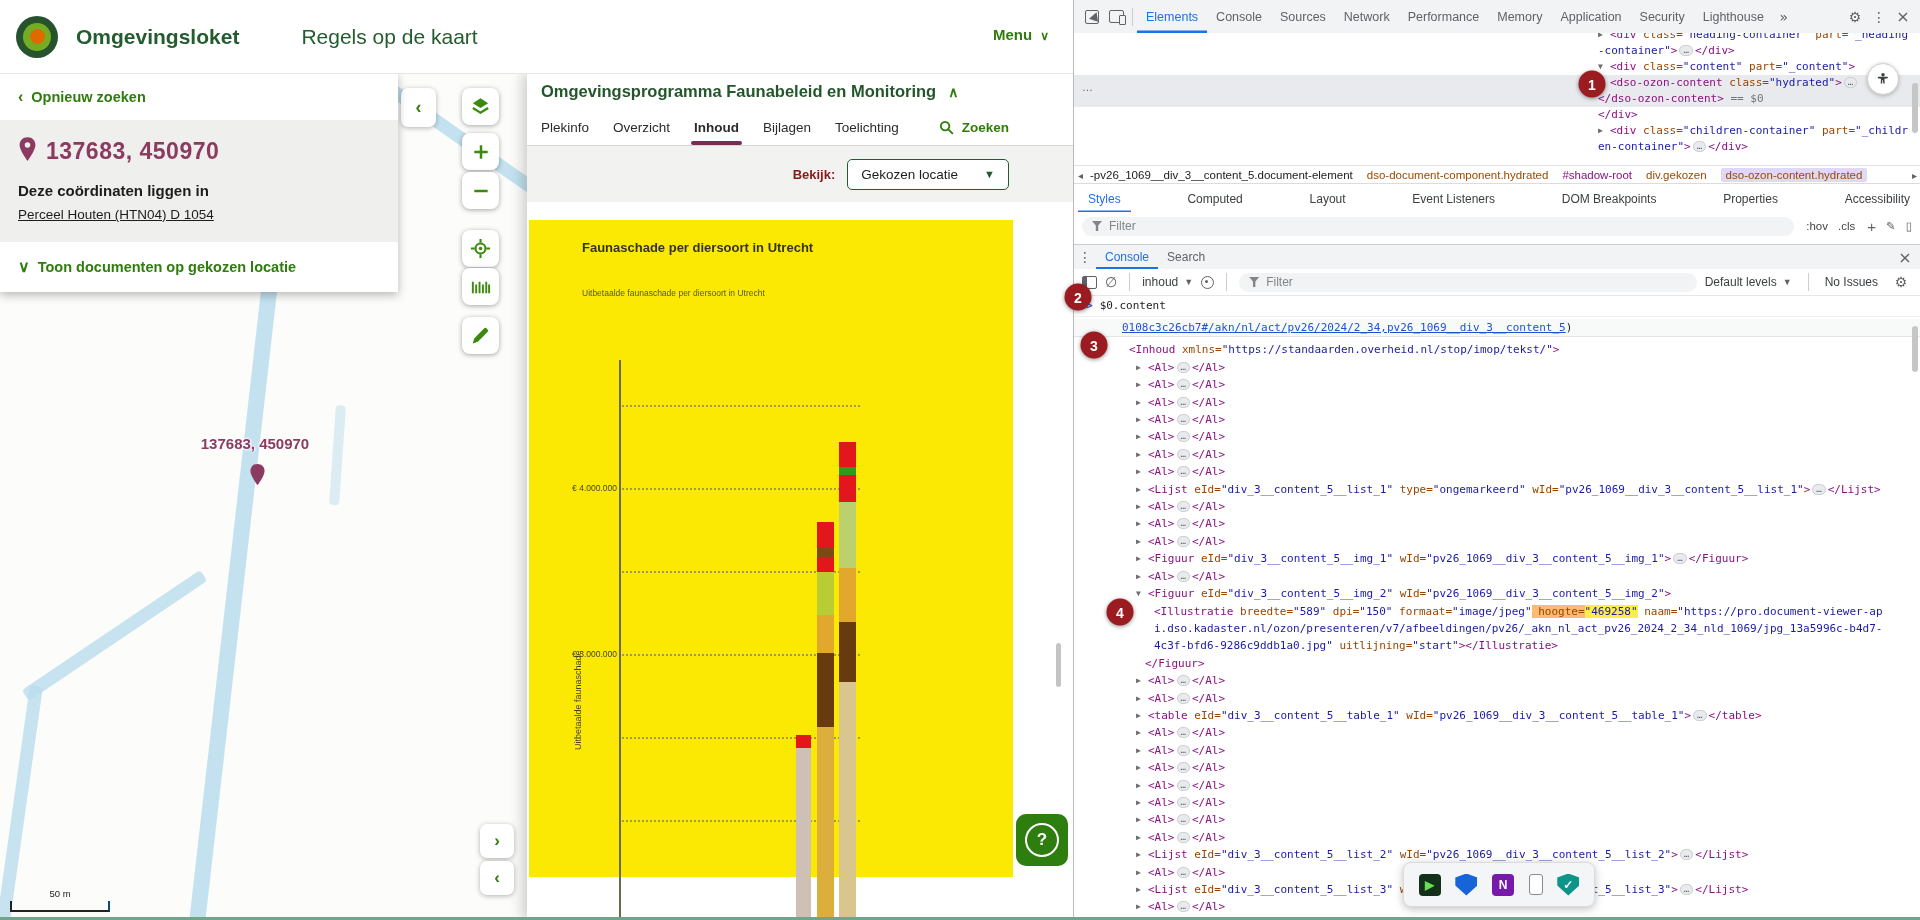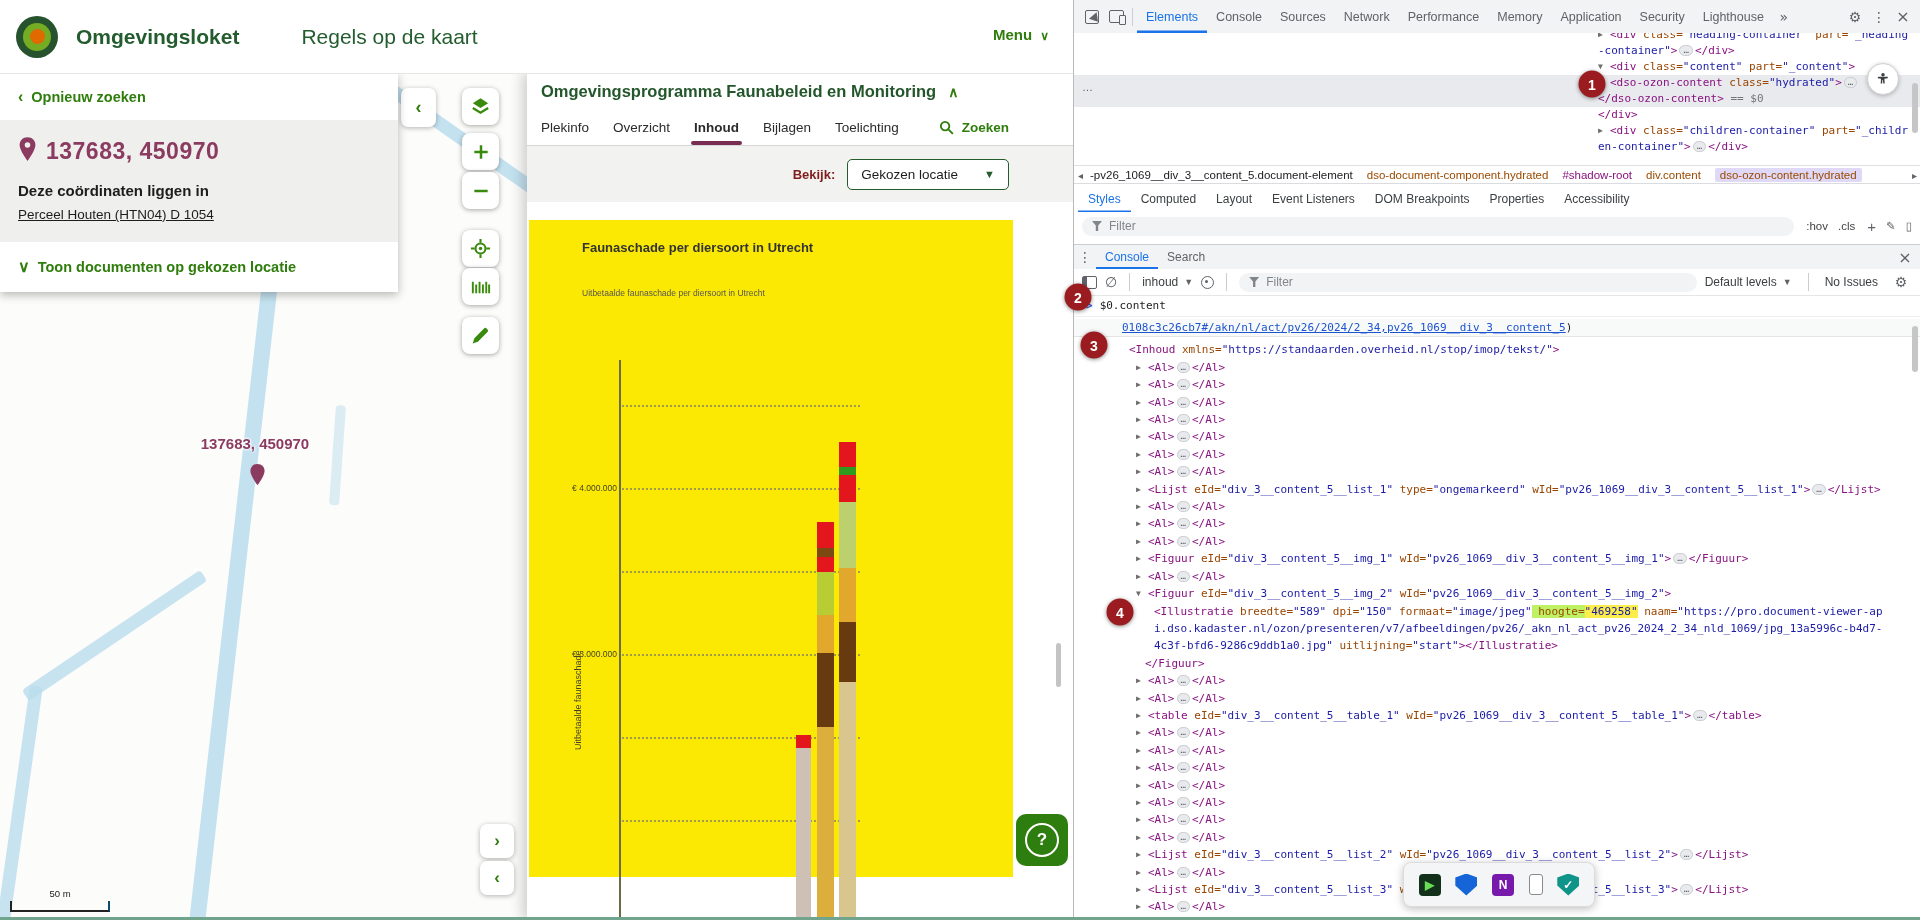--- a/index.html
+++ b/index.html
@@ -110,21 +110,21 @@
              padding-left:4px;overflow:hidden;background:#fff;}
   .crumb{margin:0 7px;font-size:11.5px;white-space:nowrap;cursor:pointer;}
   .c-dark{color:#202124;}
   .c-rust{color:#9a4a00;}
   .c-magenta{color:#881280;}
   .c-sel{background:#dfd8f7;padding:1px 5px;border-radius:2px;}
   .crumb-arrow{color:#5f6368;font-size:10px;flex:0 0 auto;cursor:pointer;}
   .crumb-arrow.right{margin-left:auto;margin-right:3px;}
 
   .dt-styletabs{position:absolute;top:183px;left:0;right:0;height:29px;border-top:1px solid #dadce0;border-bottom:1px solid #dadce0;
-                display:flex;align-items:center;padding-left:4px;background:#fff;}
+                display:flex;align-items:center;padding-left:4px;background:#fff;justify-content:space-between;}
   .st-tab{padding:0 10px;height:29px;display:flex;align-items:center;font-size:12px;color:#3c4043;cursor:pointer;}
   .st-tab.active{color:#1a73e8;box-shadow:inset 0 -2.5px #1a73e8;}
 
   .dt-filterrow{position:absolute;top:212px;left:0;right:0;height:28px;display:flex;align-items:center;padding:0 8px;background:#fff;}
   .pill{background:#f1f3f4;border-radius:12px;height:19px;display:flex;align-items:center;padding:0 10px;color:#80868b;gap:7px;}
   .pill.grow{flex:1;}
   .funnel{width:10px;height:10px;background:#80868b;clip-path:polygon(0 0,100% 0,62% 45%,62% 100%,38% 100%,38% 45%);flex:0 0 auto;}
   .hovcls{display:flex;align-items:center;gap:10px;margin-left:12px;color:#444;font-size:11.5px;justify-content:space-between;}
 
   .dt-consolebar{position:absolute;top:244px;left:0;right:0;height:24px;background:#f1f3f4;border-top:1px solid #cacdd1;border-bottom:1px solid #cacdd1;
@@ -152,21 +152,21 @@
 
   
   .s-arw,.s-arwd{display:inline-block;width:12px;font-size:8px;color:#6e6e6e;vertical-align:1px;}
   .s-tag{color:#881280;}
   .s-attr{color:#994500;}
   .s-val{color:#1a1aa6;}
   .s-pln{color:#202124;}
   .s-gray{color:#757575;}
   .s-blue{color:#2962ef;font-weight:bold;margin-right:7px;}
   .s-lnk{color:#1b54ce;text-decoration:underline;}
-  .s-hla{color:#994500;background:#bef264;}
+  .s-hla{color:#994500;background:#fdba74;}
   .s-hlv{color:#1a1aa6;background:#fbee4a;}
   .s-dots{display:inline-block;background:#e8eaed;border:1px solid #c9ccd0;border-radius:7px;color:#5f6368;
           font-size:9px;line-height:9px;padding:0 3px;margin:0 2px;vertical-align:1px;}
 
   .badge{position:absolute;width:27px;height:27px;border-radius:50%;background:#9b1c20;color:#fff;
          font-size:14px;font-weight:bold;display:flex;align-items:center;justify-content:center;
          box-shadow:0 1px 4px rgba(0,0,0,.45);transform:translate(-50%,-50%);z-index:99;}
 
   .float-tools{position:absolute;left:1403px;top:862px;width:190px;height:43px;background:#f4f5f6;border:1px solid #dcdcdc;
                border-radius:8px;box-shadow:0 2px 8px rgba(0,0,0,.25);display:flex;align-items:center;justify-content:space-evenly;z-index:95;}
@@ -400,21 +400,21 @@
     </span>
     <span class="scrollthumb" style="right:2px;top:50px;height:50px;"></span>
   </div>
 
   <div class="dt-crumbs">
     <span class="crumb-arrow">◂</span>
     <span id="crumbs" style="display:flex;align-items:center;overflow:hidden;">
         <span class="crumb c-dark">-pv26_1069__div_3__content_5.document-element</span>
         <span class="crumb c-rust">dso-document-component.hydrated</span>
         <span class="crumb c-magenta">#shadow-root</span>
-        <span class="crumb c-rust">div.content</span>
+        <span class="crumb c-rust">div.gekozen</span>
         <span class="crumb c-rust c-sel">dso-ozon-content.hydrated</span>
       </span>
     <span class="crumb-arrow right">▸</span>
   </div>
 
   <div class="dt-styletabs">
       <span class="st-tab active">Styles</span>
       <span class="st-tab">Computed</span>
       <span class="st-tab">Layout</span>
       <span class="st-tab">Event Listeners</span>

